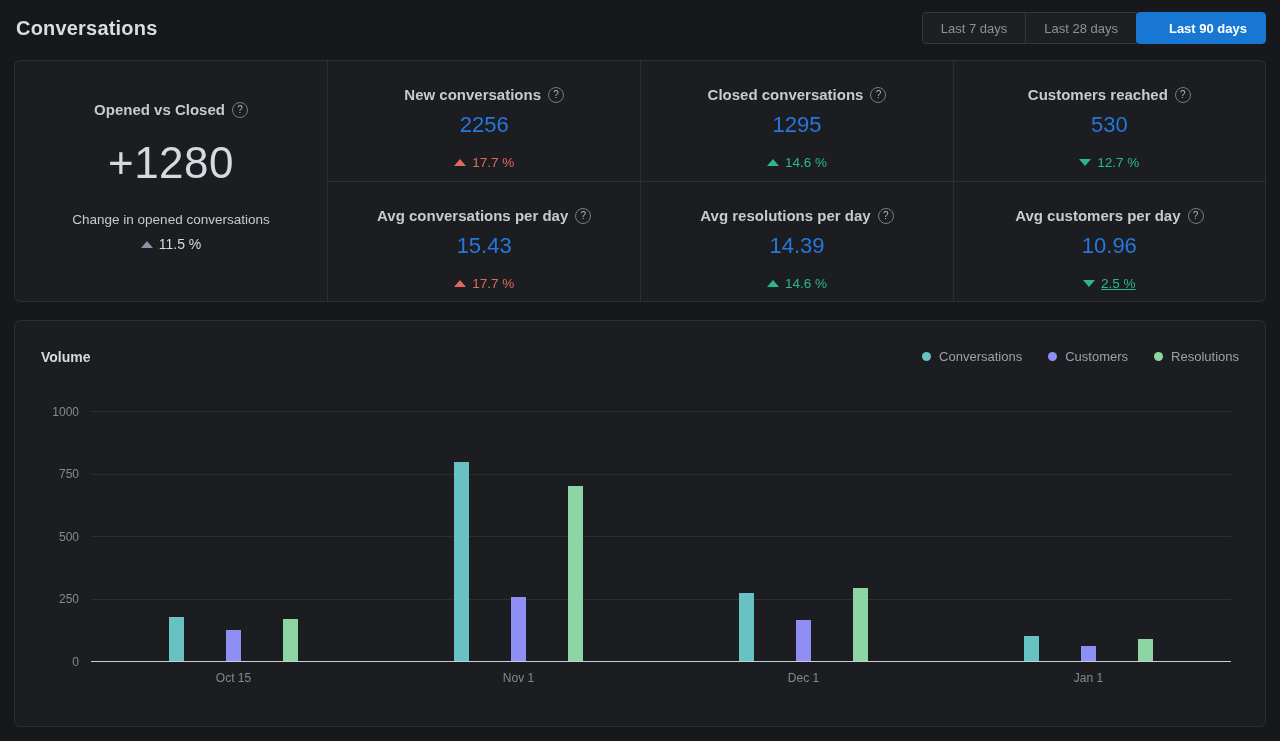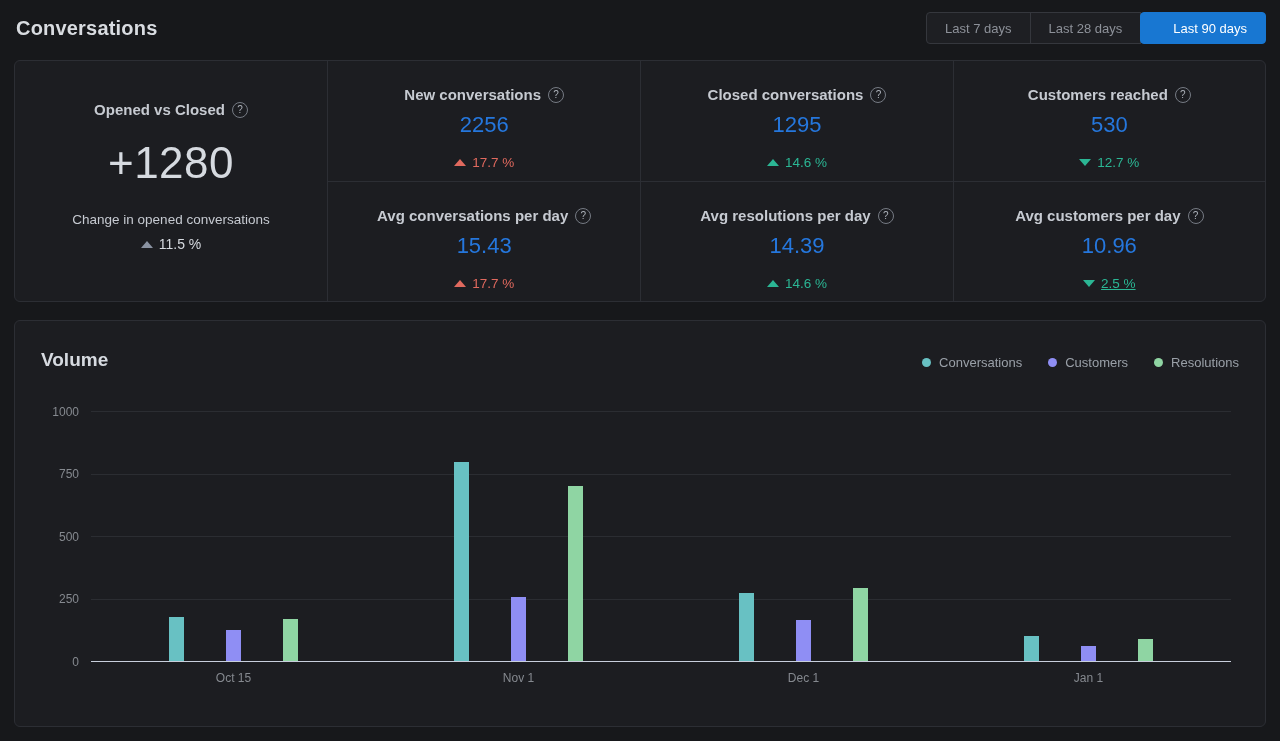--- a/index.html
+++ b/index.html
@@ -18,21 +18,21 @@
   .page-title { font-size:20px; font-weight:700; color:#d9dce1; letter-spacing:.2px; }
   .range-group { display:flex; align-items:stretch; height:32px;border-radius:16px; }
   .range-btn {
     background:#1e1f23; border:1px solid #35373d; color:#8d9199;
     font-family:inherit; font-size:13px; padding:0 18px; cursor:pointer;
     margin-left:-1px; position:relative;
   }
   .range-btn:first-child { border-radius:4px 0 0 4px; margin-left:0; }
   .range-btn.active {
     background:#1877d2; border-color:#1877d2; color:#ffffff;
-    font-weight:400; border-radius:4px; z-index:2;padding-left:32px;
+    font-weight:700; border-radius:4px; z-index:2;padding-left:32px;
   }
 
   
   .summary-panel {
     margin:14px 14px 0; height:242px;
     background:#1c1d21; border:1px solid #2c2e34; border-radius:6px;
     display:flex; overflow:hidden;
   }
   .headline-card {
     width:313px; flex:none; border-right:1px solid #2c2e34;
@@ -70,21 +70,21 @@
 
   
   .volume-panel {
     margin:18px 14px 14px; height:407px; position:relative;
     background:#1c1d21; border:1px solid #2c2e34; border-radius:6px;
   }
   .volume-header {
     display:flex; justify-content:space-between; align-items:flex-end;
     padding:28px 26px 0;
   }
-  .volume-title { font-size:19px; font-weight:700; color:#d6dae0; }
+  .volume-title { font-size:14px; font-weight:700; color:#d6dae0; }
   .legend { display:flex; gap:26px; align-items:center; padding-bottom:1px; }
   .legend-item { display:flex; align-items:center; gap:8px; cursor:pointer; }
   .legend-dot { width:9px; height:9px; border-radius:50%; flex:none; }
   .legend-label { font-size:13px; color:#9aa0a8; }
 
   .plot { position:absolute; left:76px; right:34px; top:91px; bottom:64px; }
   .gridline { position:absolute; left:0; right:0; height:1px; background:#2b2d32; z-index:0; }
   .gridline.baseline { background:#c8cfdc; z-index:2; }
   .ytick {
     position:absolute; right:calc(100% + 12px); top:50%; transform:translateY(-50%);

